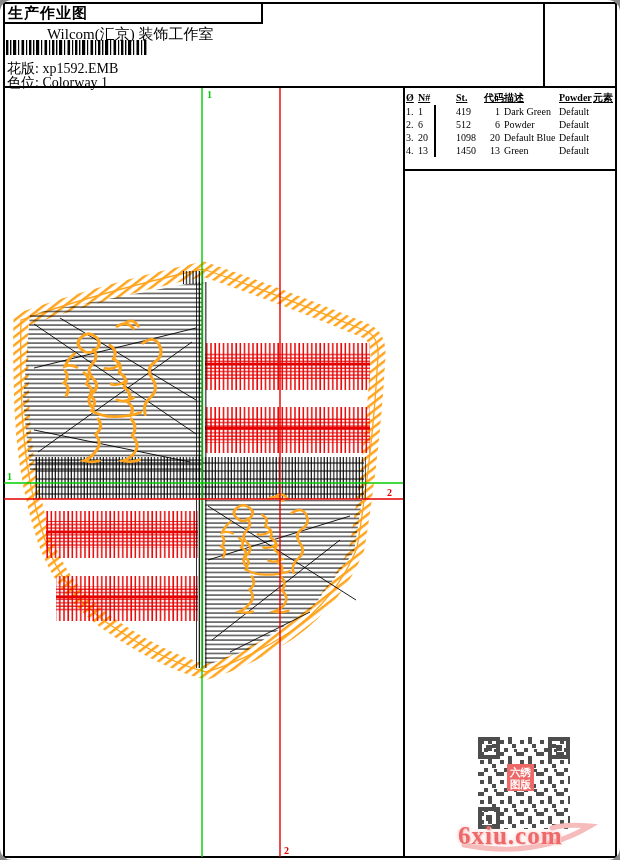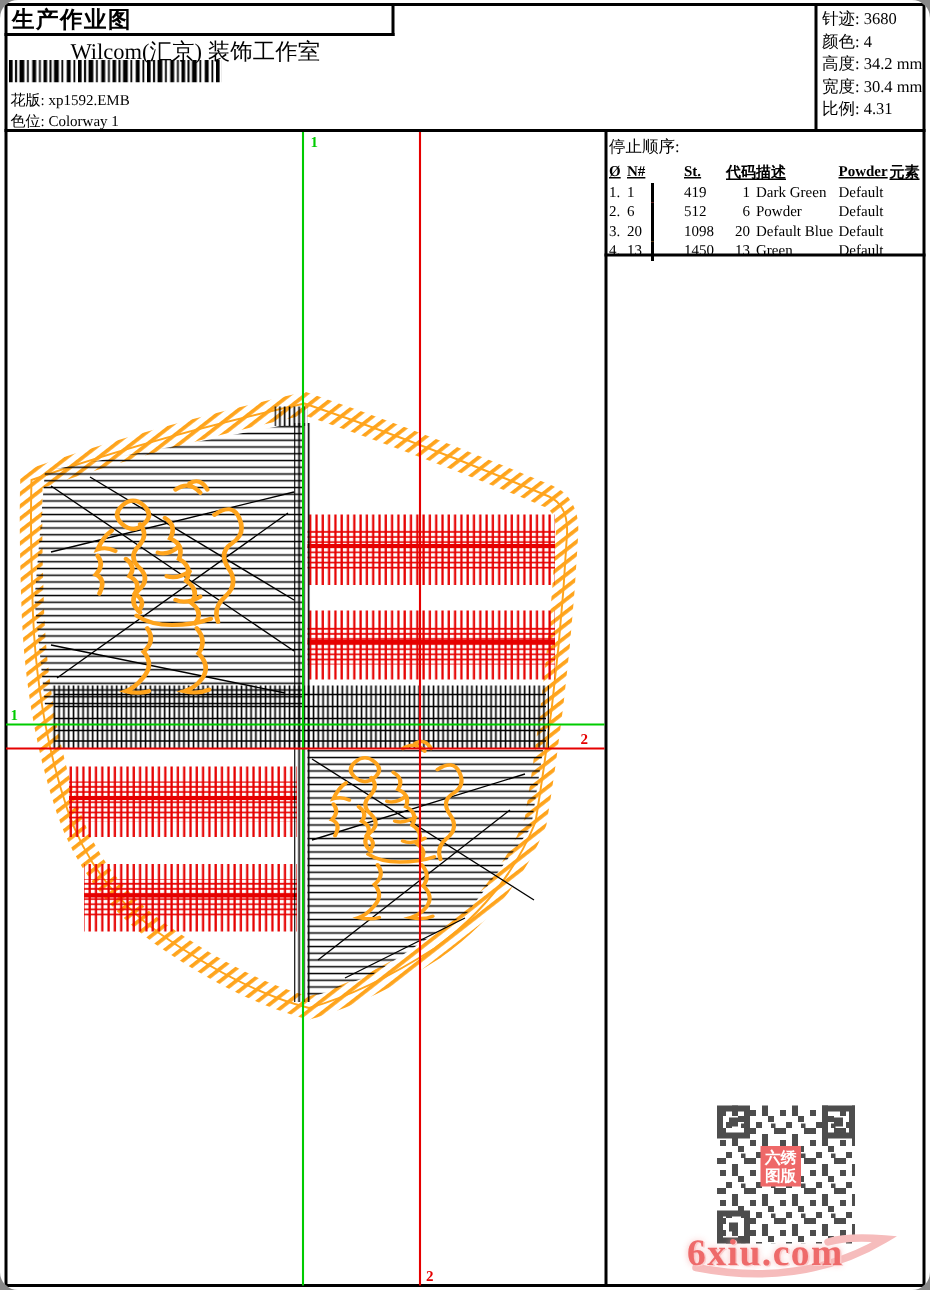--- a/index.html
+++ b/index.html
@@ -4,21 +4,21 @@
 <style>
   html,body{margin:0;padding:0;background:#888;}
   .page{position:relative;width:620px;height:860px;background:#fff;overflow:hidden;
         font-family:Liberation Serif, serif;color:#000;margin:0 auto;border-radius:12px;}
   .abs{position:absolute;}
   .frame{left:3px;top:2px;width:610px;height:852px;border:2px solid #000;}
   .title-box{left:3px;top:2px;width:258px;height:20px;border-right:2px solid #000;border-bottom:2px solid #000;}
   .title{left:8px;top:4px;font-size:15px;font-weight:bold;letter-spacing:1px;}
   .studio{left:7px;top:25px;font-size:15px;margin-left:40px;}
   .barcode{left:6px;top:40px;}
-  .field{left:7px;font-size:10px;}
+  .field{left:7px;font-size:14px;}
   .f1{top:60px;} .f2{top:74px;}
   .hdr-divider{left:3px;top:86px;width:614px;height:2px;background:#000;}
   .info-divider{left:543px;top:2px;width:2px;height:84px;background:#000;}
   .right-divider{left:403px;top:88px;width:2px;height:770px;background:#000;}
   .table-divider{left:403px;top:169px;width:214px;height:2px;background:#000;}
   .info-panel{left:548px;top:6px;font-size:11px;line-height:15px;white-space:nowrap;}
   .stop-table{left:406px;top:90px;width:210px;font-size:10px;}
   .st-title{font-size:11px;margin-bottom:2px;}
   .strow{display:grid;grid-template-columns:12px 16px 22px 28px 20px 55px 34px 1fr;
          align-items:center;height:13px;white-space:nowrap;}
@@ -61,30 +61,22 @@
   <div class="abs field f2">
     <span>色位:</span>
     <span>Colorway 1</span>
   </div>
 
   <div class="abs hdr-divider"></div>
   <div class="abs info-divider"></div>
   <div class="abs right-divider"></div>
   <div class="abs table-divider"></div>
 
-  <div class="abs info-panel">
-    <div><span>针迹:</span> <span>3680</span></div>
-    <div><span>颜色:</span> <span>4</span></div>
-    <div><span>高度:</span> <span>34.2 mm</span></div>
-    <div><span>宽度:</span> <span>30.4 mm</span></div>
-    <div><span>比例:</span> <span>4.31</span></div>
-  </div>
 
   <div class="abs stop-table">
-    <div class="st-title">停止顺序:</div>
     <div class="strow sthead">
       <span class="u">Ø</span>
       <span class="u">N#</span>
       <span></span>
       <span class="u">St.</span>
       <span class="u">代码</span>
       <span class="u">描述</span>
       <span class="u">Powder</span>
       <span class="u">元素</span>
     </div>

